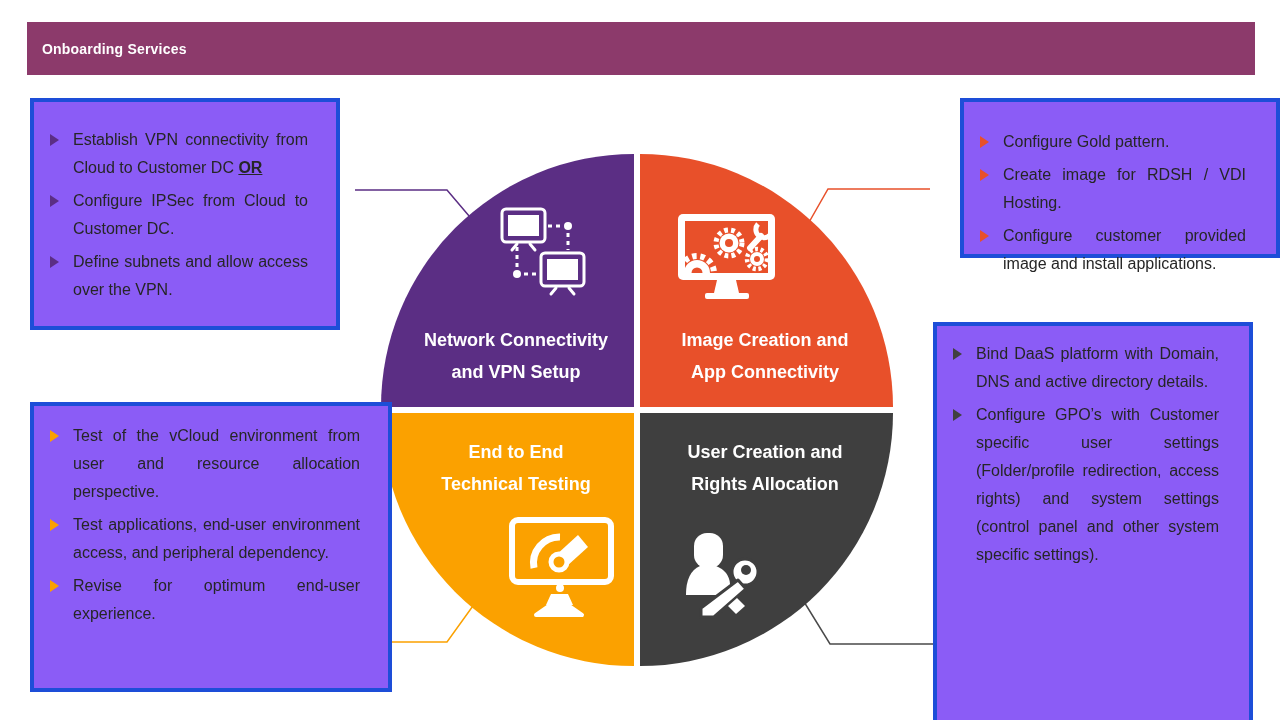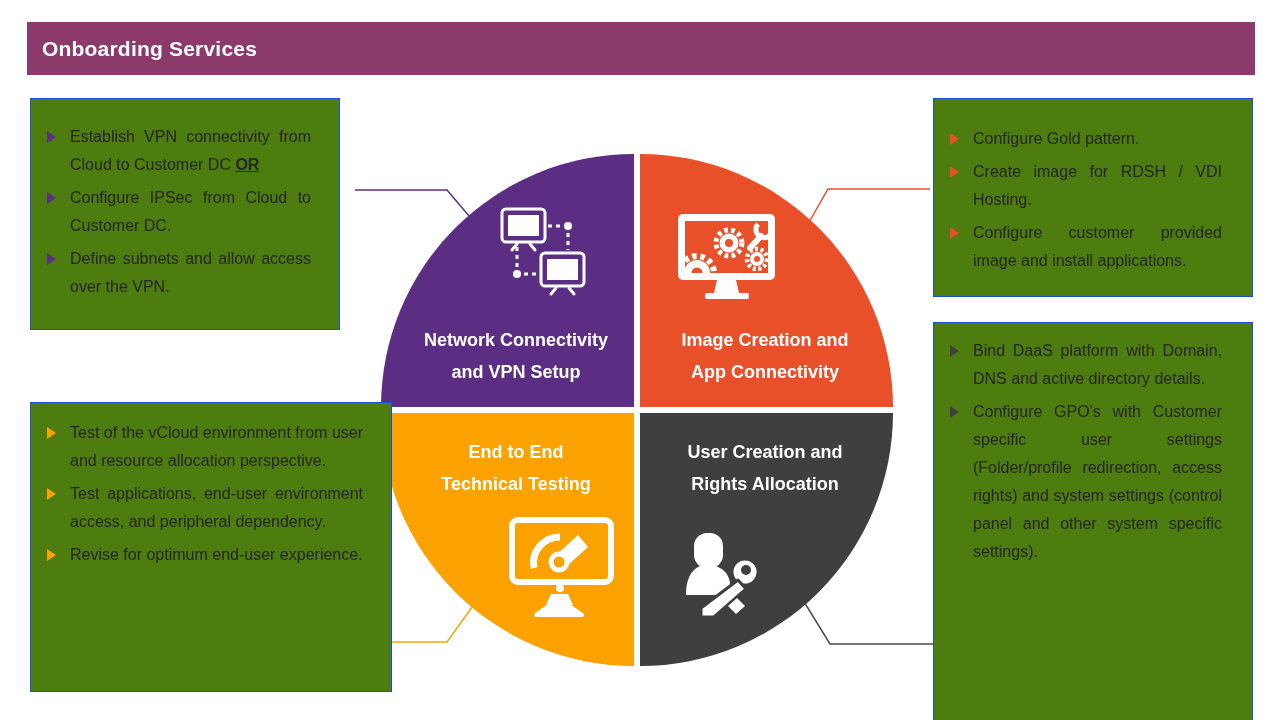--- a/index.html
+++ b/index.html
@@ -8,29 +8,29 @@
     background:#ffffff;
     font-family:"Liberation Sans","DejaVu Sans",sans-serif;
     color:#262626;
   }
   
   .header-bar{
     position:absolute;left:27px;top:22px;width:1228px;height:53px;
     background:#8C3A6B;display:flex;align-items:center;
   }
   .header-bar .title{
-    color:#ffffff;font-weight:bold;font-size:21px;padding-left:15px;letter-spacing:.2px;text-align:right;
+    color:#ffffff;font-weight:bold;font-size:14px;padding-left:15px;letter-spacing:.2px;text-align:right;
   }
   
   .info-box{
-    position:absolute;background:#4d7c0f;border:1px solid #1d4ed8;box-sizing:border-box;
+    position:absolute;background:#8b5cf6;border:4px solid #1d4ed8;box-sizing:border-box;
   }
   #box-vpn    {left:30px; top:98px;  width:310px;height:232px;padding:24px 0 0 12px;}
   #box-testing{left:30px; top:402px; width:362px;height:290px;padding:16px 0 0 12px;}
-  #box-image  {left:933px;top:98px;  width:320px;height:199px;padding:26px 0 0 12px;}
+  #box-image  {left:960px;top:98px;  width:320px;height:160px;padding:26px 0 0 12px;}
   #box-user   {left:933px;top:322px; width:320px;height:405px;padding:14px 0 0 12px;}
   .info-box ul{list-style:none;margin:0;padding:0;}
   .info-box li{display:flex;margin:0 0 5px 0;font-size:16px;line-height:28px;}
   #box-vpn li,#box-testing li{padding-right:28px;}
   #box-image li,#box-user li{padding-right:30px;}
   .tri{
     flex:0 0 auto;width:0;height:0;margin:8px 14px 0 4px;
     border-left:9px solid #5B2E84;border-top:6px solid transparent;border-bottom:6px solid transparent;
   }
   .tri-purple{border-left-color:#5B2E84;}

